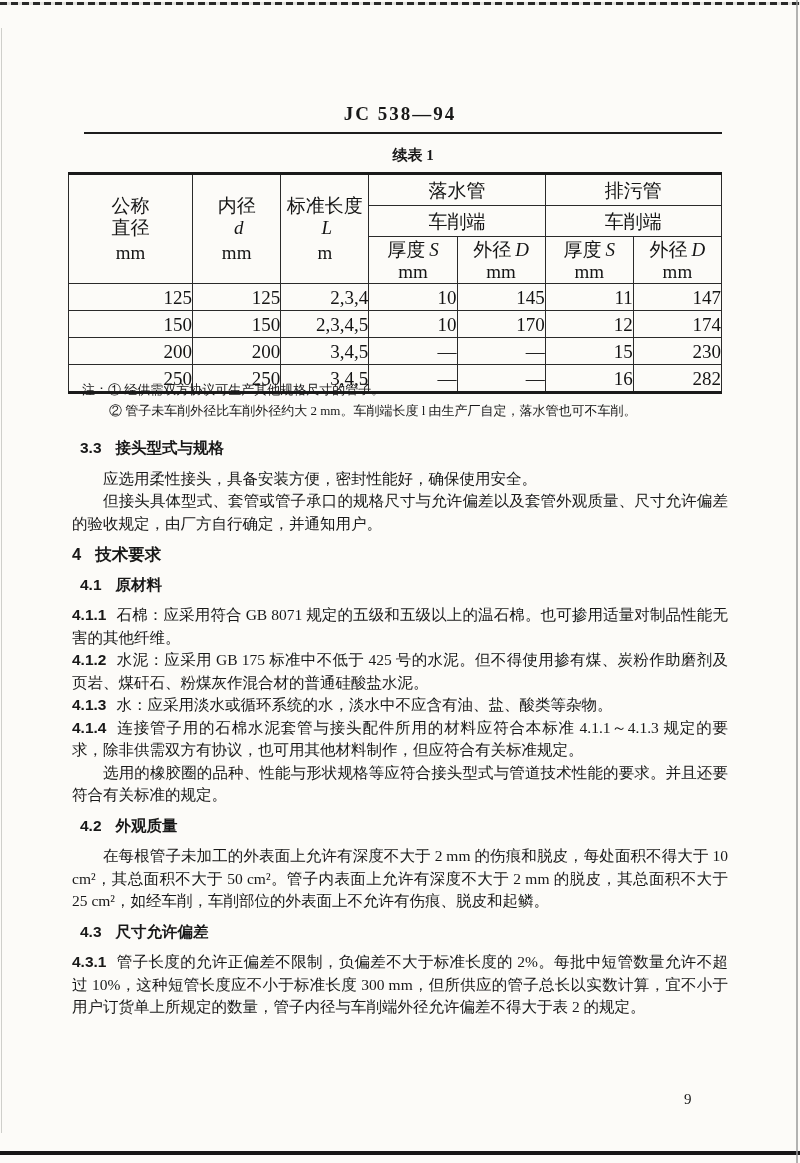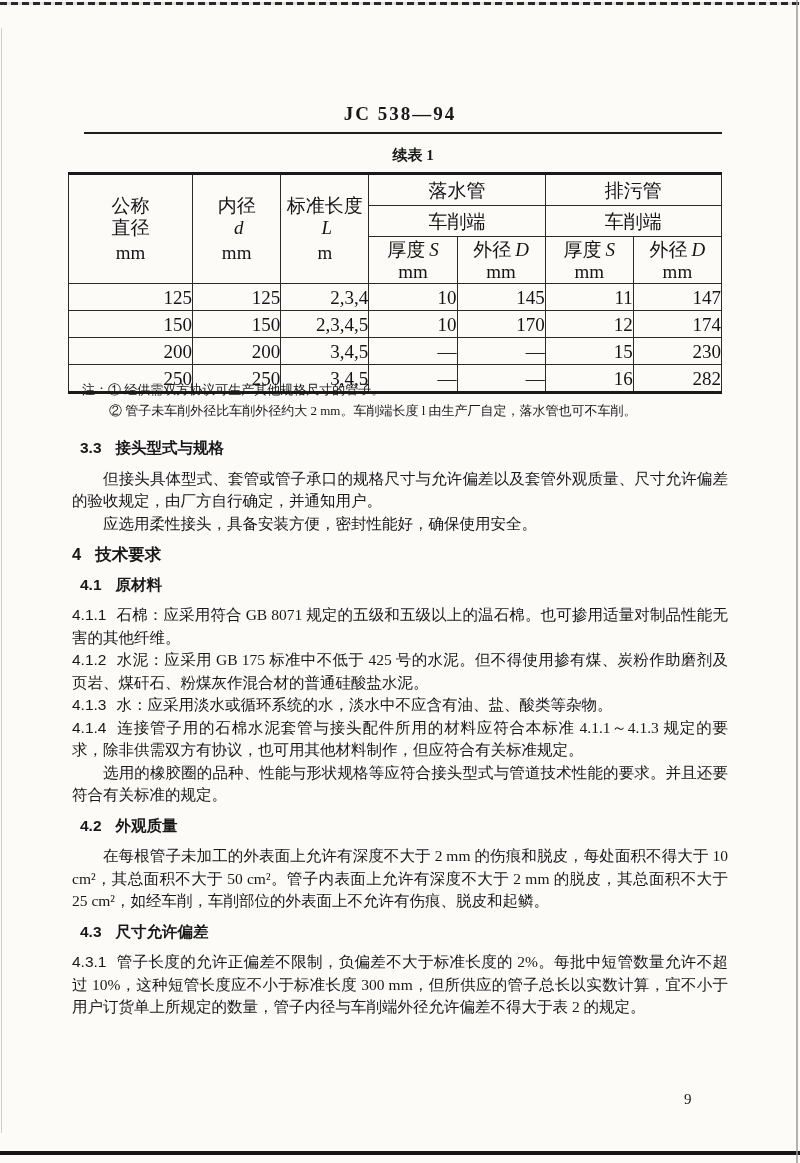--- a/index.html
+++ b/index.html
@@ -37,21 +37,21 @@
 
   .flow { position:absolute; top:380px; left:72px; width:656px;
     font-size:15.5px; line-height:22.5px; text-align:justify; }
   .notes { font-size:13px; line-height:20.5px; margin:0 0 16px 10px; text-align:left; }
   .notes .n2 { padding-left:27px; }
   .flow h3, .flow h2 { margin:8px; font-family:"Liberation Sans","DejaVu Sans",sans-serif;
     font-weight:bold; font-size:15.5px; line-height:22.5px; text-align:left; }
   .flow h2 { font-size:16.5px; margin:8px 0; }
   .flow p { margin:0; }
   .indent { text-indent:2em; }
-  .pnum { font-family:"Liberation Sans","DejaVu Sans",sans-serif; font-weight:normal; padding-right:10px;margin-top:45px; }
+  .pnum { font-family:"Liberation Sans","DejaVu Sans",sans-serif; font-weight:bold; padding-right:10px;margin-top:45px; }
   .hnum { padding-right:14px; }
   .page-number { position:absolute; top:1091px; left:684px; font-size:15px; }
 </style>
 </head>
 <body>
 
 <div class="edge-top"></div>
 <div class="edge-bottom"></div>
 <div class="edge-right"></div>
 <div class="edge-left"></div>
@@ -151,22 +151,22 @@
   </tbody>
 </table>
 
 <div class="flow">
   <div class="notes">
     <div><span class="nlabel">注：</span><span>① 经供需双方协议可生产其他规格尺寸的管子。</span></div>
     <div class="n2">② 管子未车削外径比车削外径约大 2 mm。车削端长度 l 由生产厂自定，落水管也可不车削。</div>
   </div>
 
   <h3><span class="hnum">3.3</span><span>接头型式与规格</span></h3>
+  <p class="indent">应选用柔性接头，具备安装方便，密封性能好，确保使用安全。</p>
   <p class="indent">但接头具体型式、套管或管子承口的规格尺寸与允许偏差以及套管外观质量、尺寸允许偏差的验收规定，由厂方自行确定，并通知用户。</p>
-  <p class="indent">应选用柔性接头，具备安装方便，密封性能好，确保使用安全。</p>
 
   <h2><span class="hnum">4</span><span>技术要求</span></h2>
 
   <h3><span class="hnum">4.1</span><span>原材料</span></h3>
   <p><span class="pnum">4.1.1</span><span>石棉：应采用符合 GB 8071 规定的五级和五级以上的温石棉。也可掺用适量对制品性能无害的其他纤维。</span></p>
   <p><span class="pnum">4.1.2</span><span>水泥：应采用 GB 175 标准中不低于 425 号的水泥。但不得使用掺有煤、炭粉作助磨剂及页岩、煤矸石、粉煤灰作混合材的普通硅酸盐水泥。</span></p>
   <p><span class="pnum">4.1.3</span><span>水：应采用淡水或循环系统的水，淡水中不应含有油、盐、酸类等杂物。</span></p>
   <p><span class="pnum">4.1.4</span><span>连接管子用的石棉水泥套管与接头配件所用的材料应符合本标准 4.1.1～4.1.3 规定的要求，除非供需双方有协议，也可用其他材料制作，但应符合有关标准规定。</span></p>
   <p class="indent">选用的橡胶圈的品种、性能与形状规格等应符合接头型式与管道技术性能的要求。并且还要符合有关标准的规定。</p>
 

